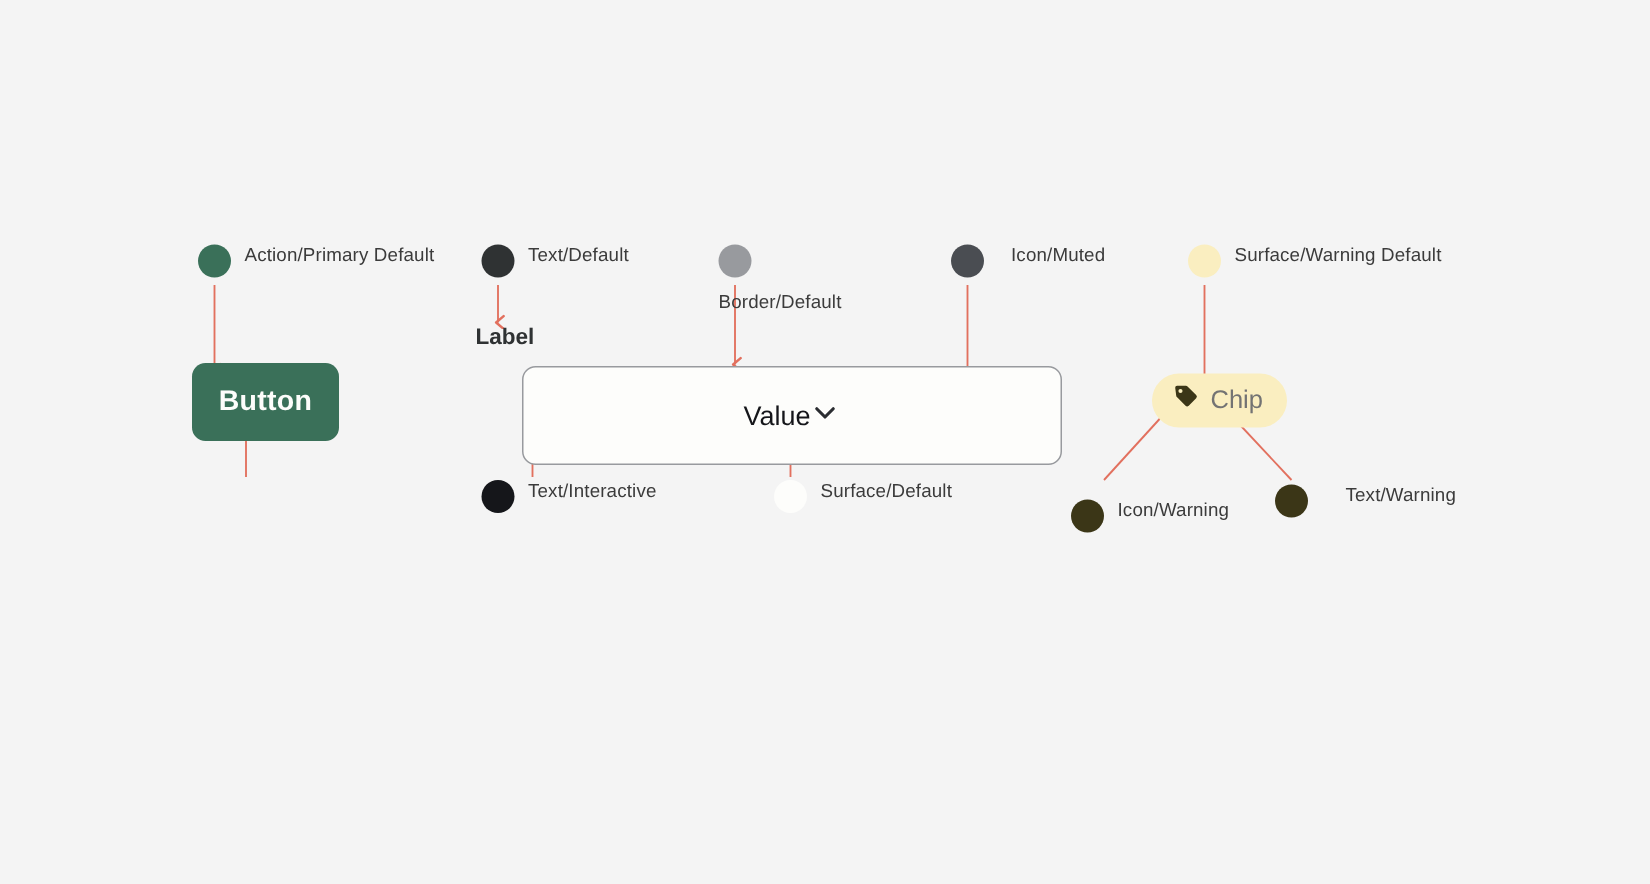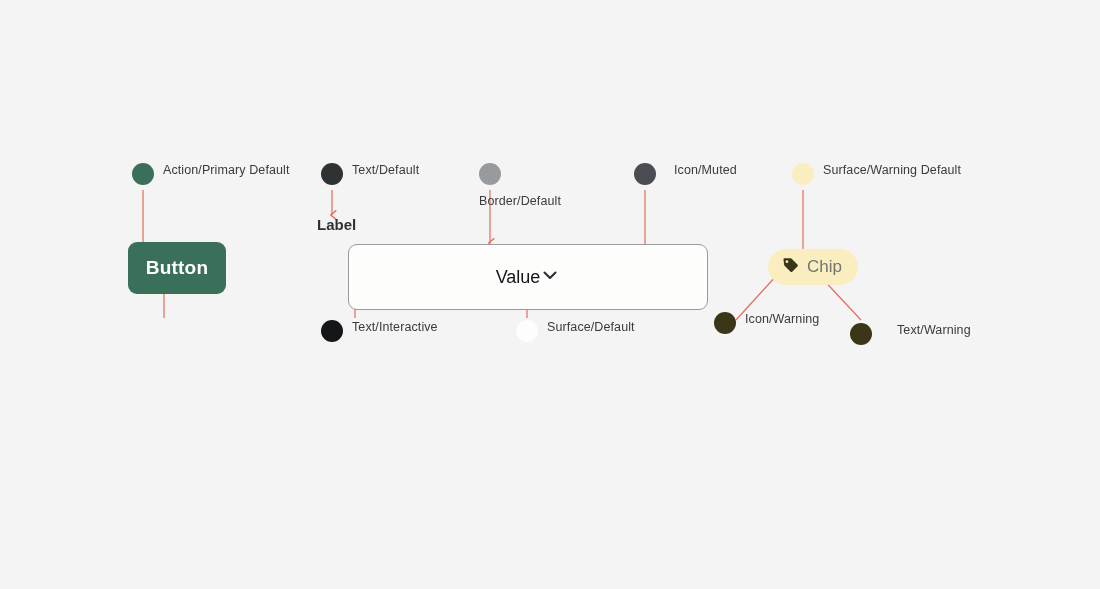--- a/index.html
+++ b/index.html
@@ -173,21 +173,21 @@
   <div class="token" style="left:321px; top:320px;">
     <span class="dot" style="background:#15161a;"></span>
     <span class="token-label">Text/Interactive</span>
   </div>
 
   <div class="token" style="left:516px; top:320px;">
     <span class="dot" style="background:#fdfdfb;"></span>
     <span class="token-label">Surface/Default</span>
   </div>
 
-  <div class="token" style="left:714px; top:312px;">
+  <div class="token" style="left:714px; top:333px;">
     <span class="dot" style="background:#3b3617;"></span>
     <span class="token-label">Icon/Warning</span>
   </div>
 
   <div class="token" style="left:850px; top:323px;gap:25px;">
     <span class="dot" style="background:#3b3617;"></span>
     <span class="token-label">Text/Warning</span>
   </div>
 
   <button class="btn" style="background:#3a7059;">

